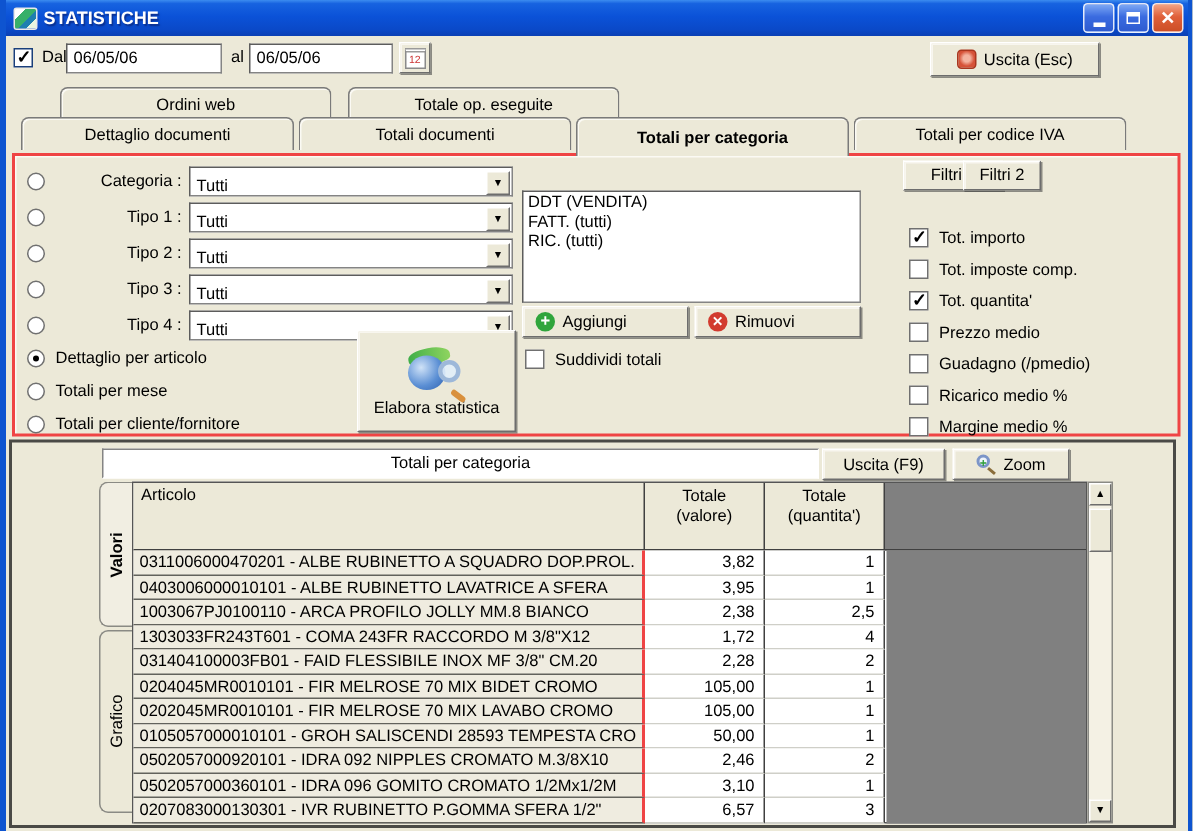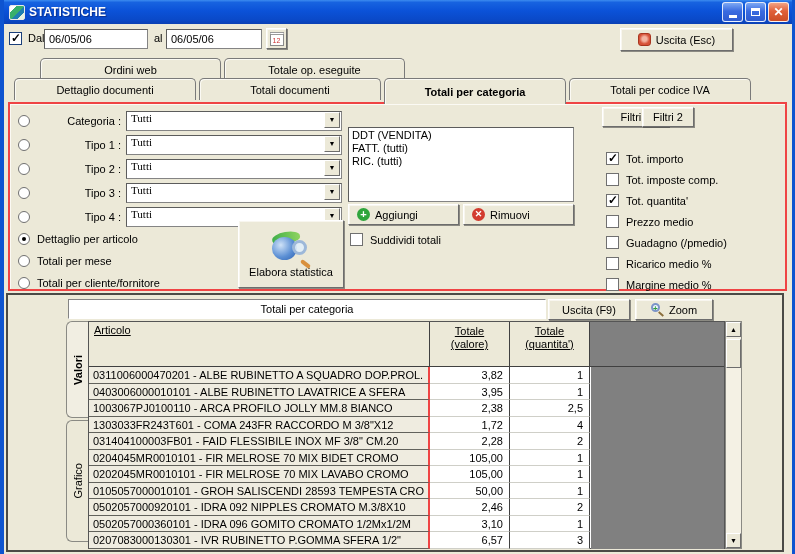--- a/index.html
+++ b/index.html
@@ -40,41 +40,41 @@
     font-size:7px; line-height:9px; color:#c33; }
   .btn { background:#ECE9D8; border:1px solid #6d6d6d; border-top-color:#fff; border-left-color:#fff;
     box-shadow:inset 1px 1px 0 #f8f6ef, 1px 1px 0 rgba(60,60,60,.55);
     font-family:"Liberation Sans",sans-serif; font-size:11px; display:flex; align-items:center;
     justify-content:center; gap:5px; cursor:default; }
   .exit-btn { position:absolute; left:616px; top:4px; width:113px; height:23px; }
   .exit-icon { width:13px; height:13px; border-radius:3px; border:1px solid #a8361f;
     background:radial-gradient(circle at 50% 45%, #f3b3a0 0 28%, #d65238 62%); }
 
   
-  .tabs1 { position:absolute; left:36px; top:58px; height:22px; display:flex; gap:3px; z-index:1; }
+  .tabs1 { position:absolute; left:36px; top:58px; height:22px; display:flex; gap:11px; z-index:1; }
   .tabs2 { position:absolute; left:10px; top:78px; height:24px; display:flex; gap:3px; z-index:2; }
   .tab { background:#ECE9D8; border:1px solid #7a7a7a; border-bottom:none; border-radius:5px 5px 0 0;
     box-shadow:inset 1px 1px 0 #fbfaf4; display:flex; align-items:center; justify-content:center;
     height:22px; cursor:default; }
   .tabs1 .tab { width:181px; }
   .tabs2 .tab { width:182px; }
   .tab.active { font-weight:bold; height:26px; z-index:5; position:relative; }
 
   
   .panel { position:absolute; left:4px; top:102px; right:5px; height:189px;
     border:2px solid #ef4444; box-shadow:inset 1px 1px 0 #fbfaf4; background:#ECE9D8; }
   .crows { position:absolute; left:8px; top:5px; width:324px; }
   .crow { display:flex; align-items:center; height:24px; }
   .radio { display:inline-block; width:12px; height:12px; border-radius:50%; background:#fff;
     border:1px solid #707070; position:relative; flex:0 0 auto; }
   .radio.on::after { content:""; position:absolute; left:3px; top:3px; width:4px; height:4px;
     border-radius:50%; background:#000; }
   .clabel { width:96px; text-align:right; padding-right:5px; }
   .select { flex:1; height:20px; background:#fff; border:1px solid #848484; border-top-color:#5c5c5c;
-    border-left-color:#5c5c5c; display:flex; align-items:flex-start;font-family:Liberation Serif, serif; }
+    border-left-color:#5c5c5c; display:flex; align-items:flex-end; }
   .sel-text { flex:1; padding-left:4px; }
   .sel-btn { width:16px; height:16px; margin-right:1px; background:#ECE9D8; border:1px solid #6d6d6d;
     border-top-color:#fff; border-left-color:#fff; font-size:7px; display:flex; align-items:center;
     justify-content:center; }
   .modes { position:absolute; left:8px; top:124px; }
   .mode { display:flex; align-items:center; gap:7px; height:22px; }
   .elabora { position:absolute; left:228px; top:116px; width:106px; height:68px; flex-direction:column; gap:0; }
   .ela-icon { position:relative; width:46px; height:34px; margin-top:2px; }
   .ela-leaf { position:absolute; left:4px; top:0; width:28px; height:11px; border-radius:60% 60% 40% 40%;
     background:linear-gradient(90deg,#3fae49,#8fd45f); transform:rotate(-10deg); }
@@ -125,21 +125,21 @@
   .vtab { position:absolute; left:58px; width:23px; background:#ECE9D8; border:1px solid #8a8a84;
     border-right:none; border-radius:6px 0 0 6px; display:flex; align-items:center; justify-content:center; }
   .vtab .vtext { writing-mode:vertical-rl; transform:rotate(180deg); }
   .vtab.active { font-weight:bold; background:#F1EEE2; }
   .vt-valori { top:26px; height:97px; }
   .vt-grafico { top:125px; height:122px; }
 
   .rtable { position:absolute; left:80px; top:26px; width:637px; height:228px;
     border:1px solid #555; background:#fff; }
   .thead { display:flex; height:45px; background:#ECE9D8; }
-  .th { border-right:1px solid #404040; border-bottom:1px solid #404040;text-decoration:underline; }
+  .th { border-right:1px solid #404040; border-bottom:1px solid #404040; }
   .th-art { width:341px; padding:2px 5px; }
   .th-val, .th-qta { width:80px; text-align:center; padding-top:3px; white-space:pre-line; line-height:13px; }
   .th-fill { flex:1; background:#808080; border-bottom:1px solid #404040; }
   .tbody { position:relative; height:182px; }
   .trow { display:flex; height:16.5px; }
   .tc-art { width:341px; background:#EFECE0; border-right:2px solid #ef4444; border-bottom:1px solid #62625c;
     padding:1px 4px 0; white-space:nowrap; overflow:hidden; line-height:14px; }
   .tc-val, .tc-qta { width:80px; background:#fff; border-right:1px solid #404040;
     border-bottom:1px solid #cfcfc8; text-align:right; padding:1px 6px 0; line-height:14px; }
   .bodygrey { position:absolute; left:502px; top:0; width:133px; height:182px; background:#808080; }

